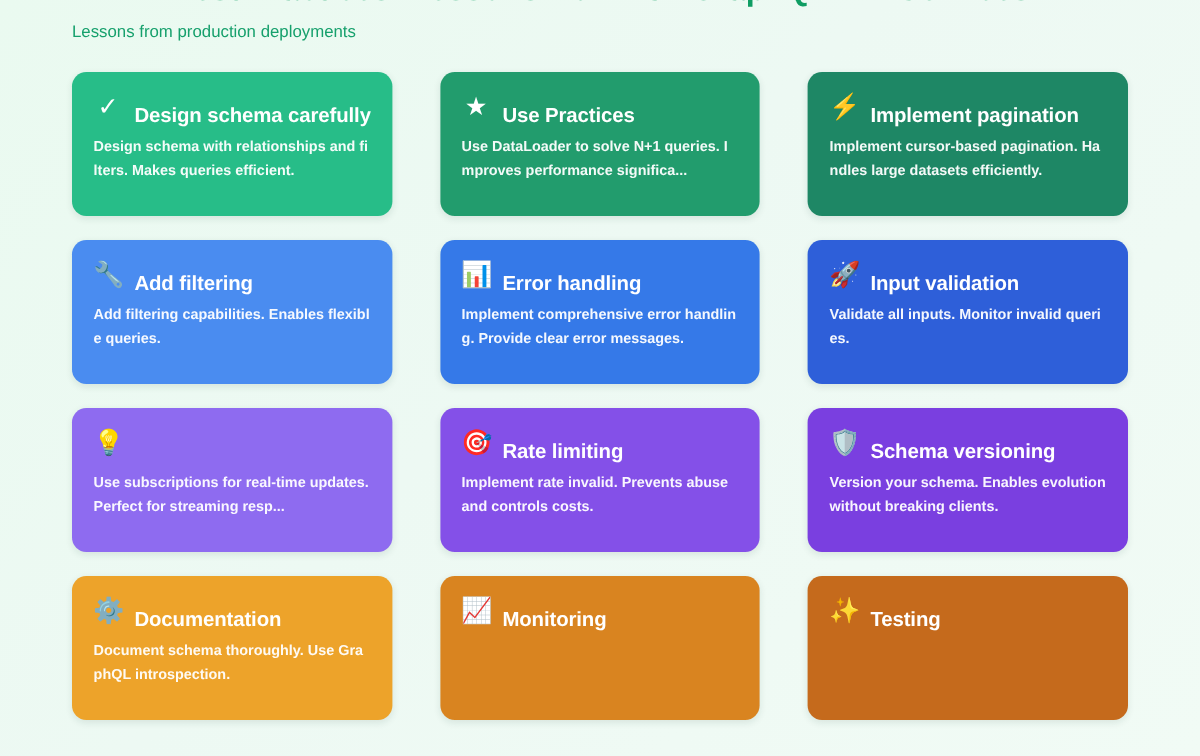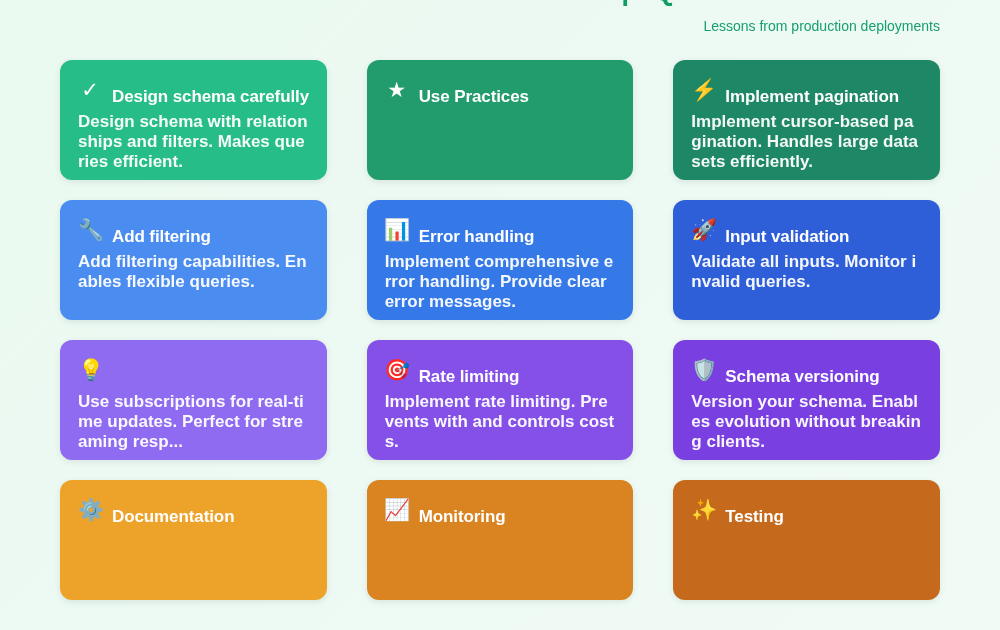--- a/index.html
+++ b/index.html
@@ -33,21 +33,21 @@
     line-height: 34px;
     font-weight: bold;
     color: #0f9d63;
     letter-spacing: -0.2px;
     white-space: nowrap;
   }
 
   .page-subtitle {
     margin: 0;
     padding: 9px 0 0 0;
-    text-align: right;
+    text-align: left;
     font-size: 14px;
     line-height: 18px;
     color: #16a06c;
     font-weight: normal;
   }
 
   .card-grid {
     margin-top: 25px;
     display: grid;
     grid-template-columns: repeat(3, 1fr);
@@ -88,21 +88,21 @@
     line-height: 22px;
     font-weight: bold;
     white-space: nowrap;
     overflow: hidden;
     color: #ffffff;
     letter-spacing: -0.1px;
     margin-top: 16px;
   }
 
   .card-desc {
-    font-size: 17px;
+    font-size: 12px;
     line-height: 20px;
     font-weight: bold;
     color: rgba(255,255,255,0.95);
     word-break: break-all;
     max-width: 240px;
   }
 </style>
 </head>
 <body style="background-color: rgb(237, 249, 240);">
 
@@ -120,20 +120,21 @@
         <span class="card-title">Design schema carefully</span>
       </div>
       <div class="card-desc">Design schema with relationships and filters. Makes queries efficient.</div>
     </div>
 
     <div class="card" style="background-color: rgb(34, 156, 109);">
       <div class="card-head">
         <span class="card-icon">★</span>
         <span class="card-title">Use Practices</span>
       </div>
+      <div class="card-desc">Use DataLoader to solve N+1 queries. Improves performance significa...</div>
     </div>
 
     <div class="card" style="background-color: rgb(30, 135, 101);">
       <div class="card-head">
         <span class="card-icon">⚡</span>
         <span class="card-title">Implement pagination</span>
       </div>
       <div class="card-desc">Implement cursor-based pagination. Handles large datasets efficiently.</div>
     </div>
 
@@ -166,36 +167,37 @@
         <span class="card-icon">💡</span>
       </div>
       <div class="card-desc">Use subscriptions for real-time updates. Perfect for streaming resp...</div>
     </div>
 
     <div class="card" style="background-color: rgb(132, 80, 232);">
       <div class="card-head">
         <span class="card-icon">🎯</span>
         <span class="card-title">Rate limiting</span>
       </div>
-      <div class="card-desc">Implement rate limiting. Prevents with and controls costs.</div>
+      <div class="card-desc">Implement rate invalid. Prevents abuse and controls costs.</div>
     </div>
 
     <div class="card" style="background-color: rgb(122, 63, 224);">
       <div class="card-head">
         <span class="card-icon">🛡️</span>
         <span class="card-title">Schema versioning</span>
       </div>
       <div class="card-desc">Version your schema. Enables evolution without breaking clients.</div>
     </div>
 
     <div class="card" style="background-color: rgb(237, 163, 42);">
       <div class="card-head">
         <span class="card-icon">⚙️</span>
         <span class="card-title">Documentation</span>
       </div>
+      <div class="card-desc">Document schema thoroughly. Use GraphQL introspection.</div>
     </div>
 
     <div class="card" style="background-color: rgb(217, 132, 32);">
       <div class="card-head">
         <span class="card-icon">📈</span>
         <span class="card-title">Monitoring</span>
       </div>
     </div>
 
     <div class="card" style="background-color: rgb(197, 106, 28);">

